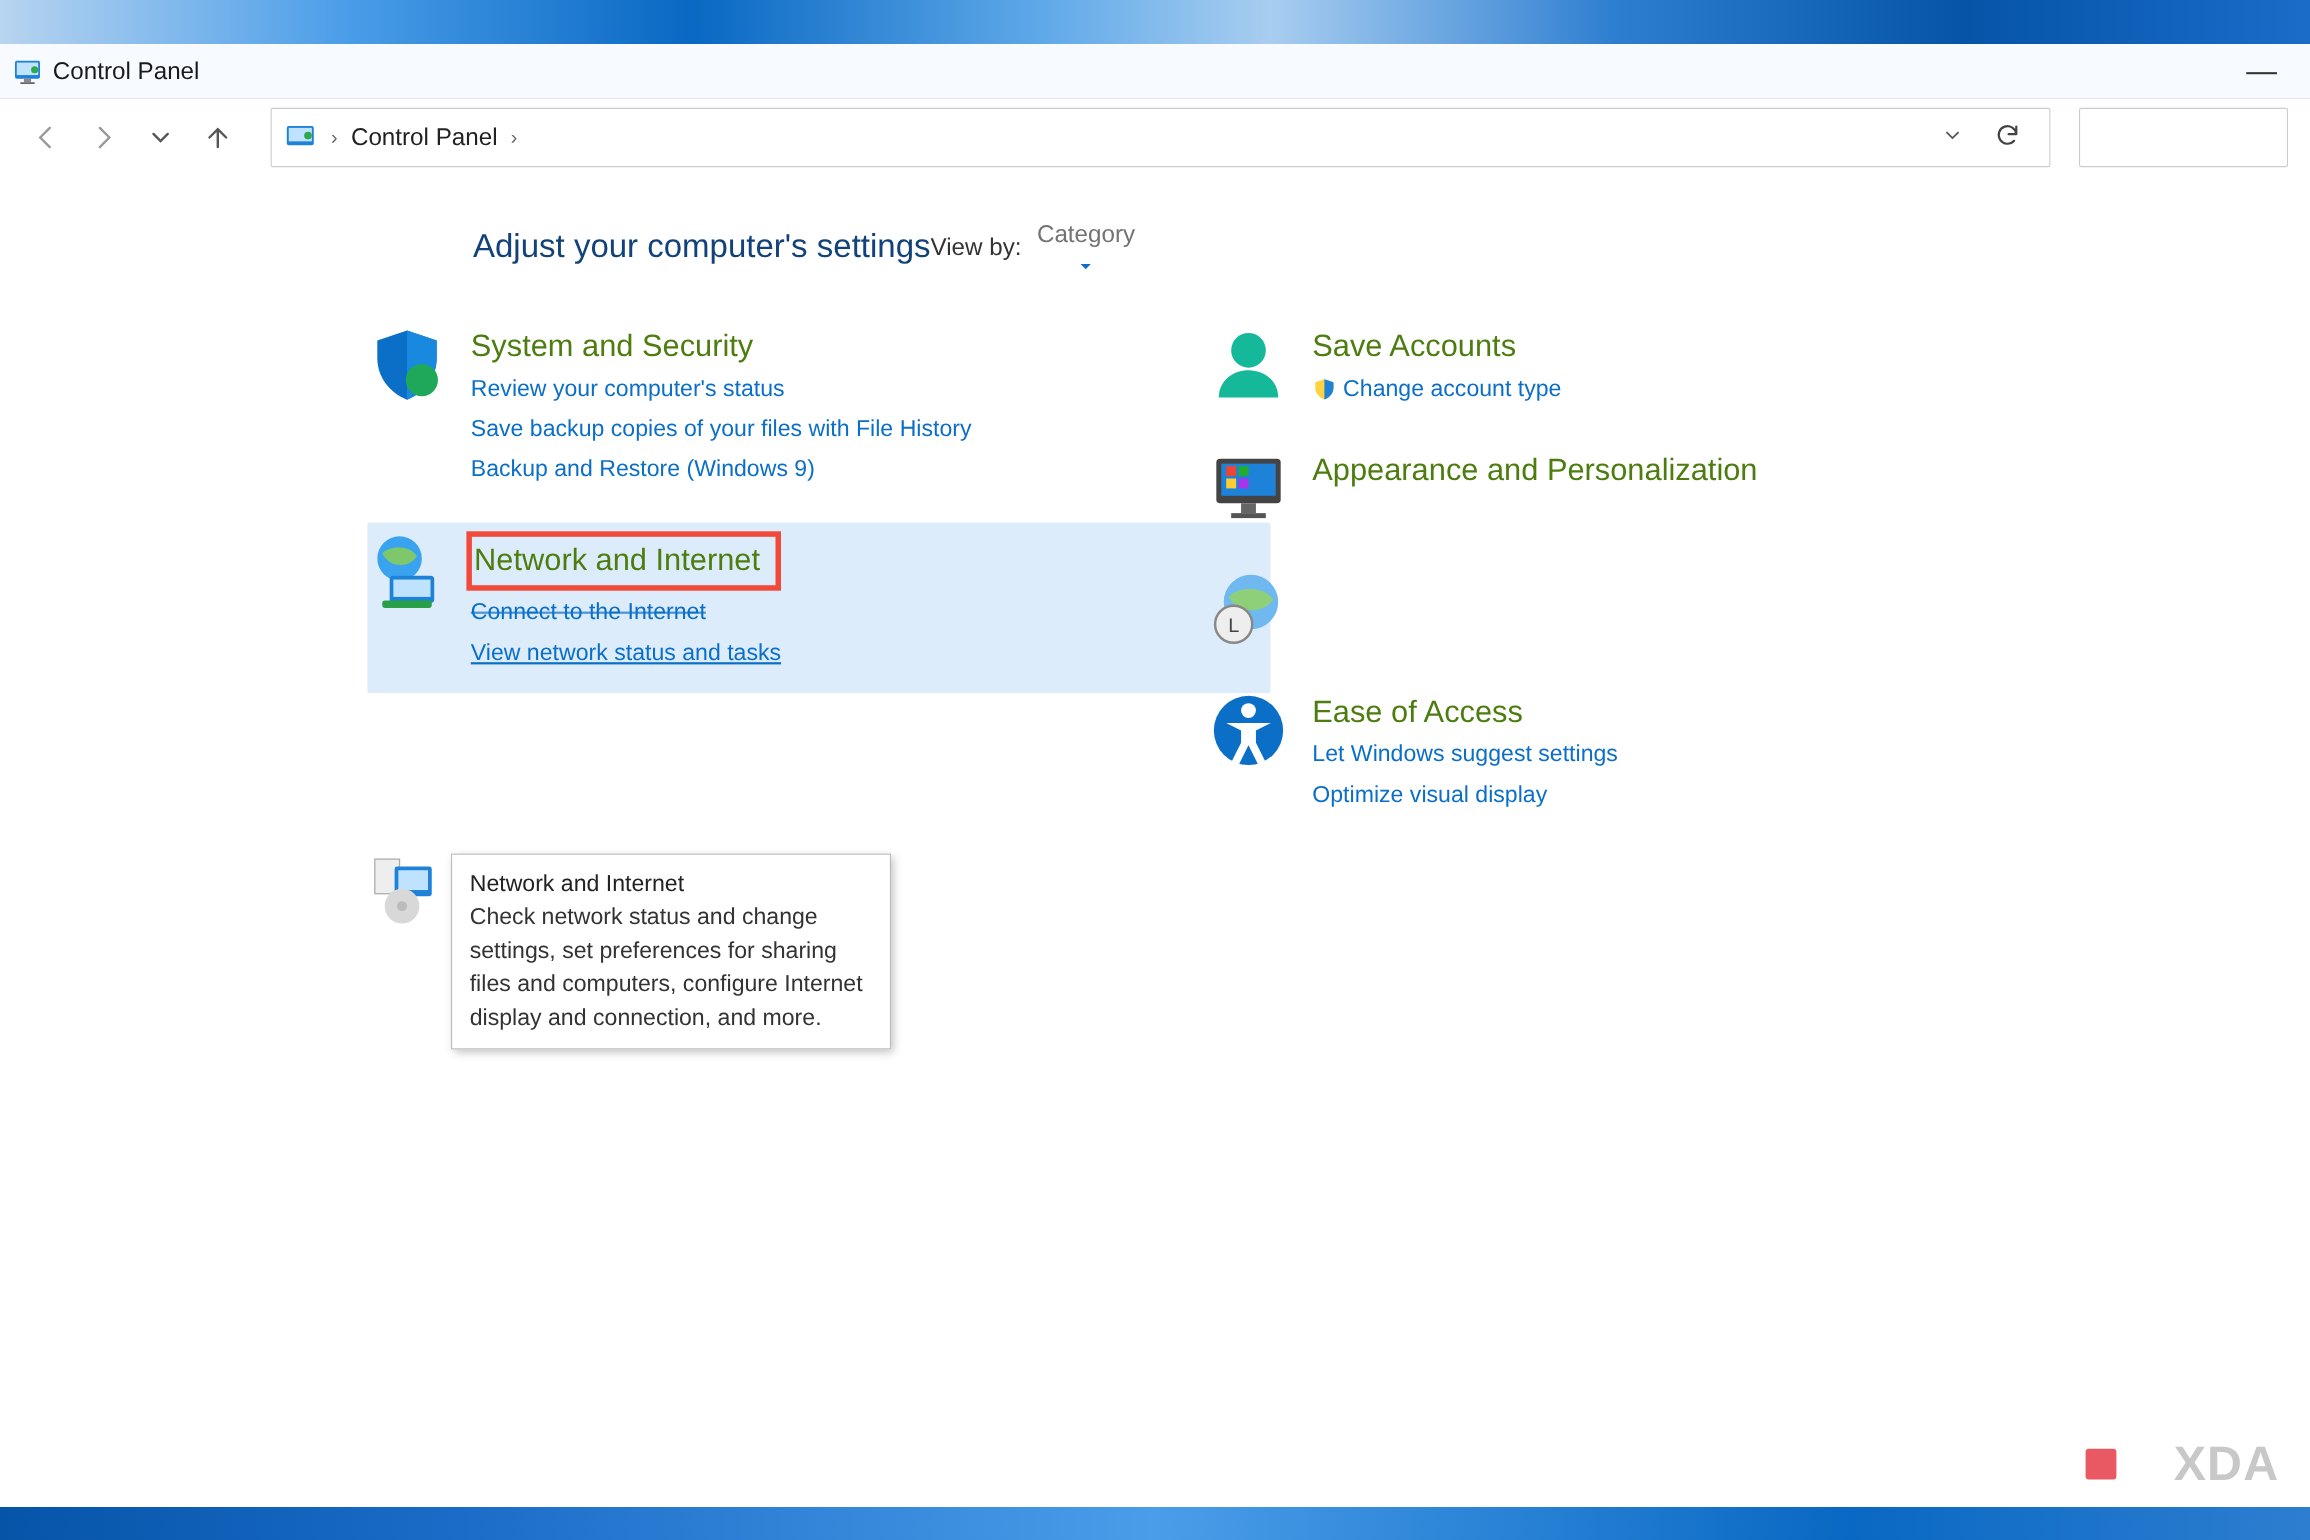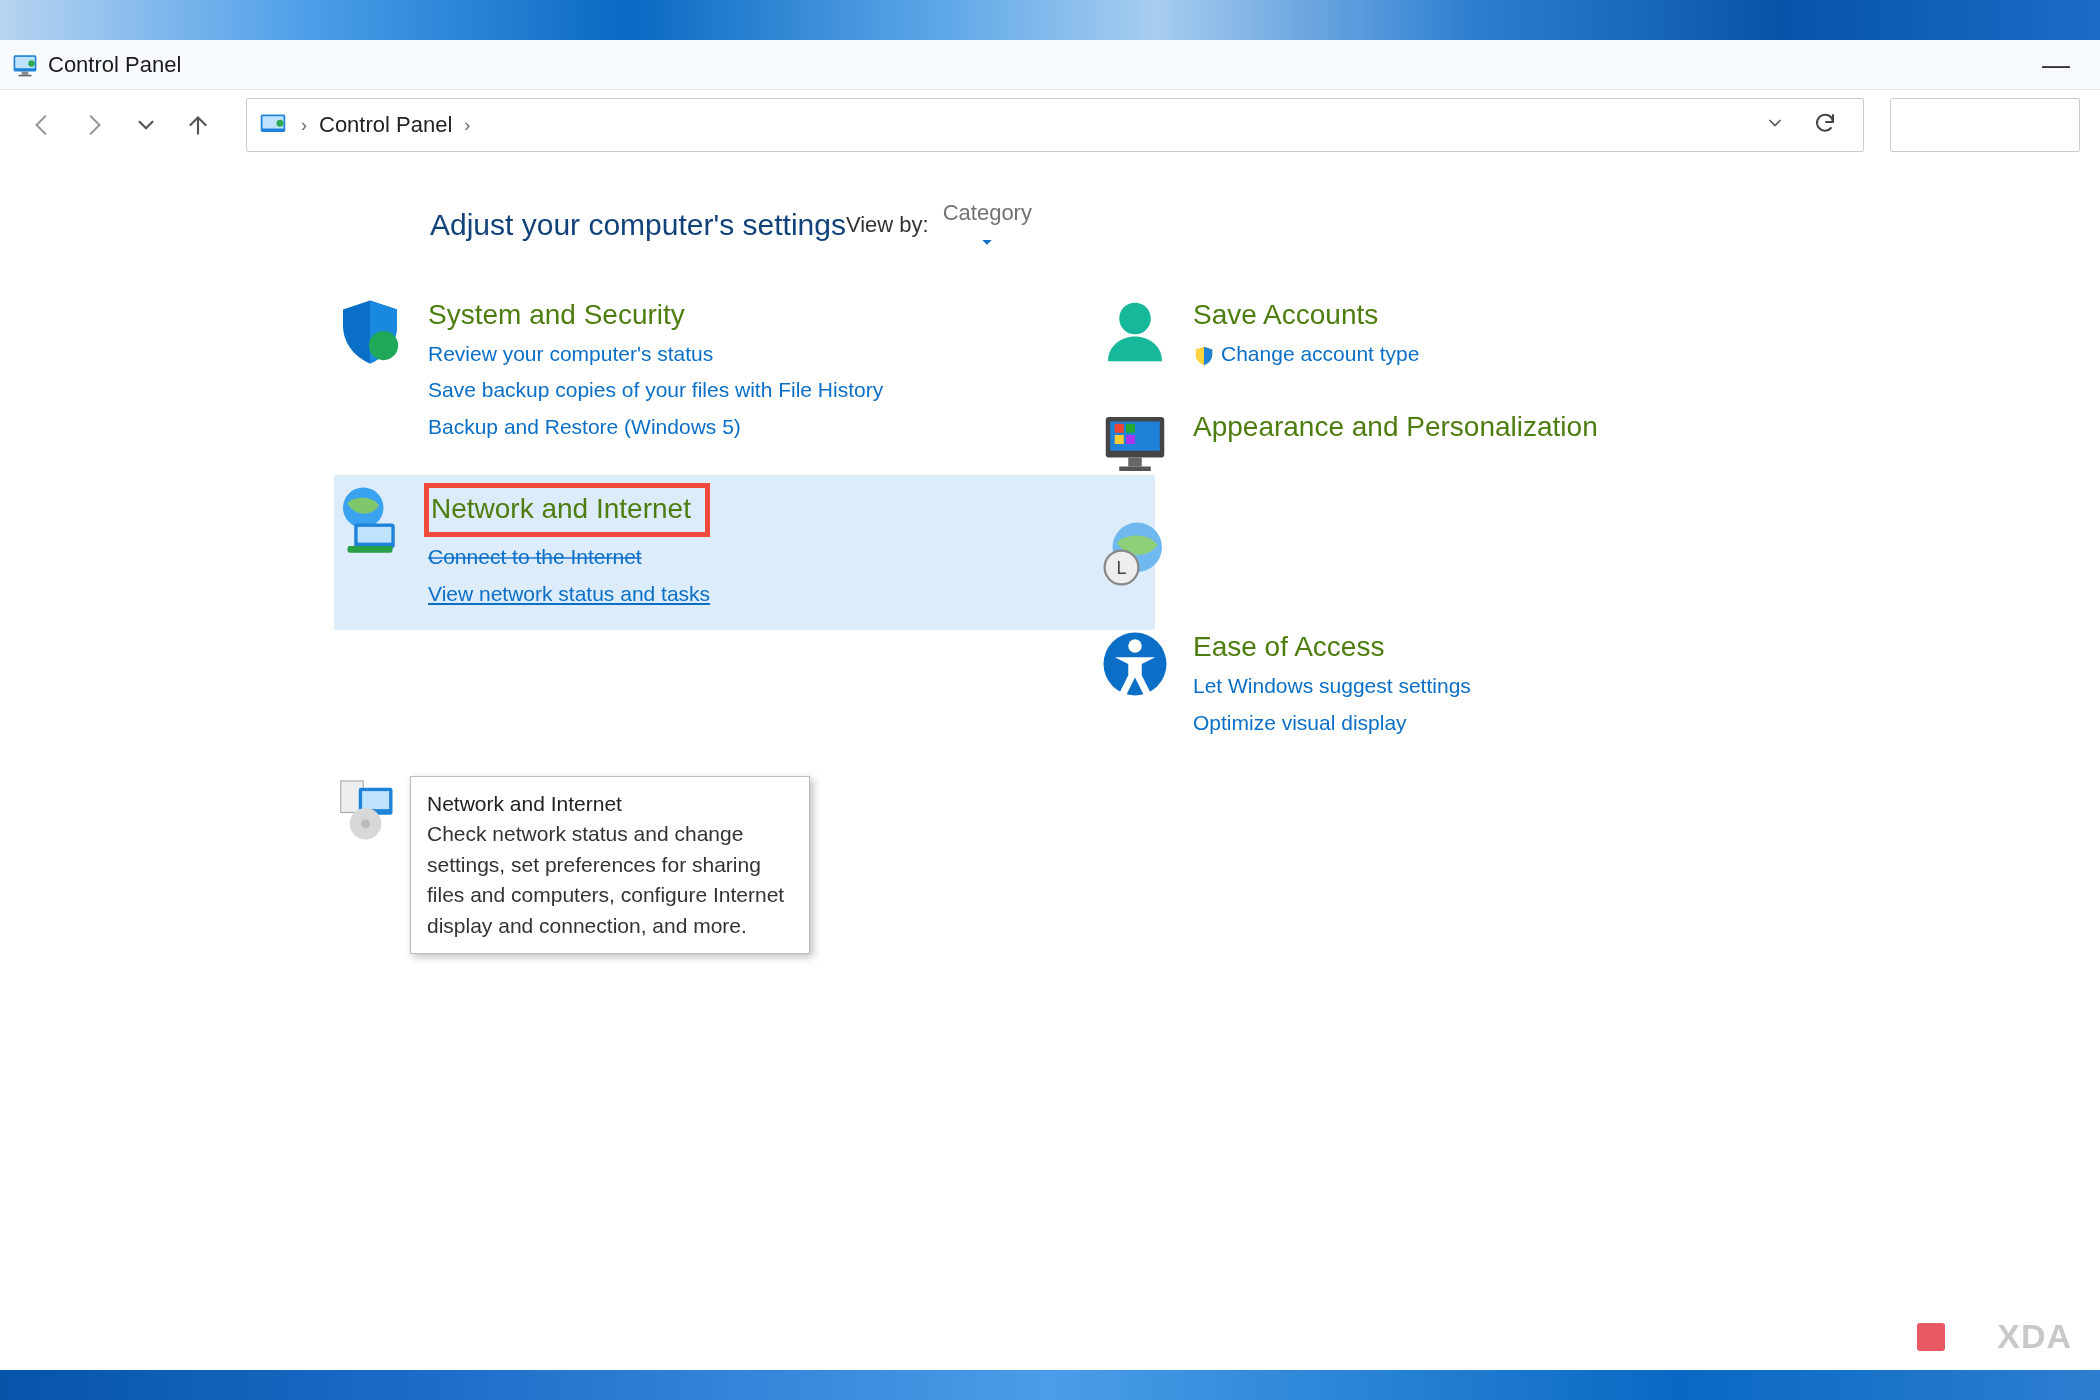--- a/index.html
+++ b/index.html
@@ -50,21 +50,21 @@
   .strikethrough { text-decoration: line-through; text-decoration-color: rgba(11,111,199,0.7); }
   .shield-badge { display:inline-block; width:22px; height:22px; vertical-align:middle; margin-right:6px; }
   
   
   .tooltip { position:absolute; left: 410px; top: 616px; width: 400px; background:#fff; border:1px solid #bbb; box-shadow: 3px 3px 8px rgba(0,0,0,0.25); padding: 12px 16px; font-size:21px; color:#333; line-height:1.45; z-index:50; }
   .tooltip .tt-title { color:#222; }
   
   
   .watermark { position:absolute; right: 28px; bottom: 44px; display:flex; align-items:center; gap:6px; opacity:0.85; }
   .wm-sq { width:28px; height:28px; background:#e43d4a; border-radius:3px; }
-  .wm-txt { font-size:34px; font-weight:700; color:#bfbfbf; letter-spacing:1px;margin-left:46px; }
+  .wm-txt { font-size:44px; font-weight:700; color:#bfbfbf; letter-spacing:1px;margin-left:46px; }
 </style>
 </head>
 <body>
 
 <div class="desktop-top"></div>
 
 <div class="titlebar">
   <span class="titlebar-icon">
     <svg viewBox="0 0 32 32">
         <rect x="2" y="4" width="28" height="20" rx="2" fill="#1e82d8"></rect>
@@ -148,21 +148,21 @@
           <svg viewBox="0 0 64 64">
               <path d="M32 4l24 8v14c0 16-10 28-24 34C18 54 8 42 8 26V12z" fill="#0b6fc7"></path>
               <path d="M32 4l24 8v14c0 16-10 28-24 34V4z" fill="#1989e0"></path>
               <circle cx="44" cy="44" r="13" fill="#1fa85a"></circle>
             </svg>
         </div>
         <div class="cat-body">
           <a class="cat-title">System and Security</a>
           <a class="cat-link">Review your computer's status</a>
           <a class="cat-link">Save backup copies of your files with File History</a>
-          <a class="cat-link">Backup and Restore (Windows 5)</a>
+          <a class="cat-link">Backup and Restore (Windows 9)</a>
         </div>
       </div>
 
       <div class="cat hover">
         <div class="cat-icon">
           <svg viewBox="0 0 64 64">
               <circle cx="26" cy="22" r="18" fill="#3aa3f0"></circle>
               <path d="M12 18c4-6 22-8 28 2-6 10-22 10-28-2z" fill="#7ec86b"></path>
               <rect x="18" y="36" width="36" height="22" rx="3" fill="#1e82d8"></rect>
               <rect x="21" y="39" width="30" height="14" fill="#bfe3ff"></rect>

